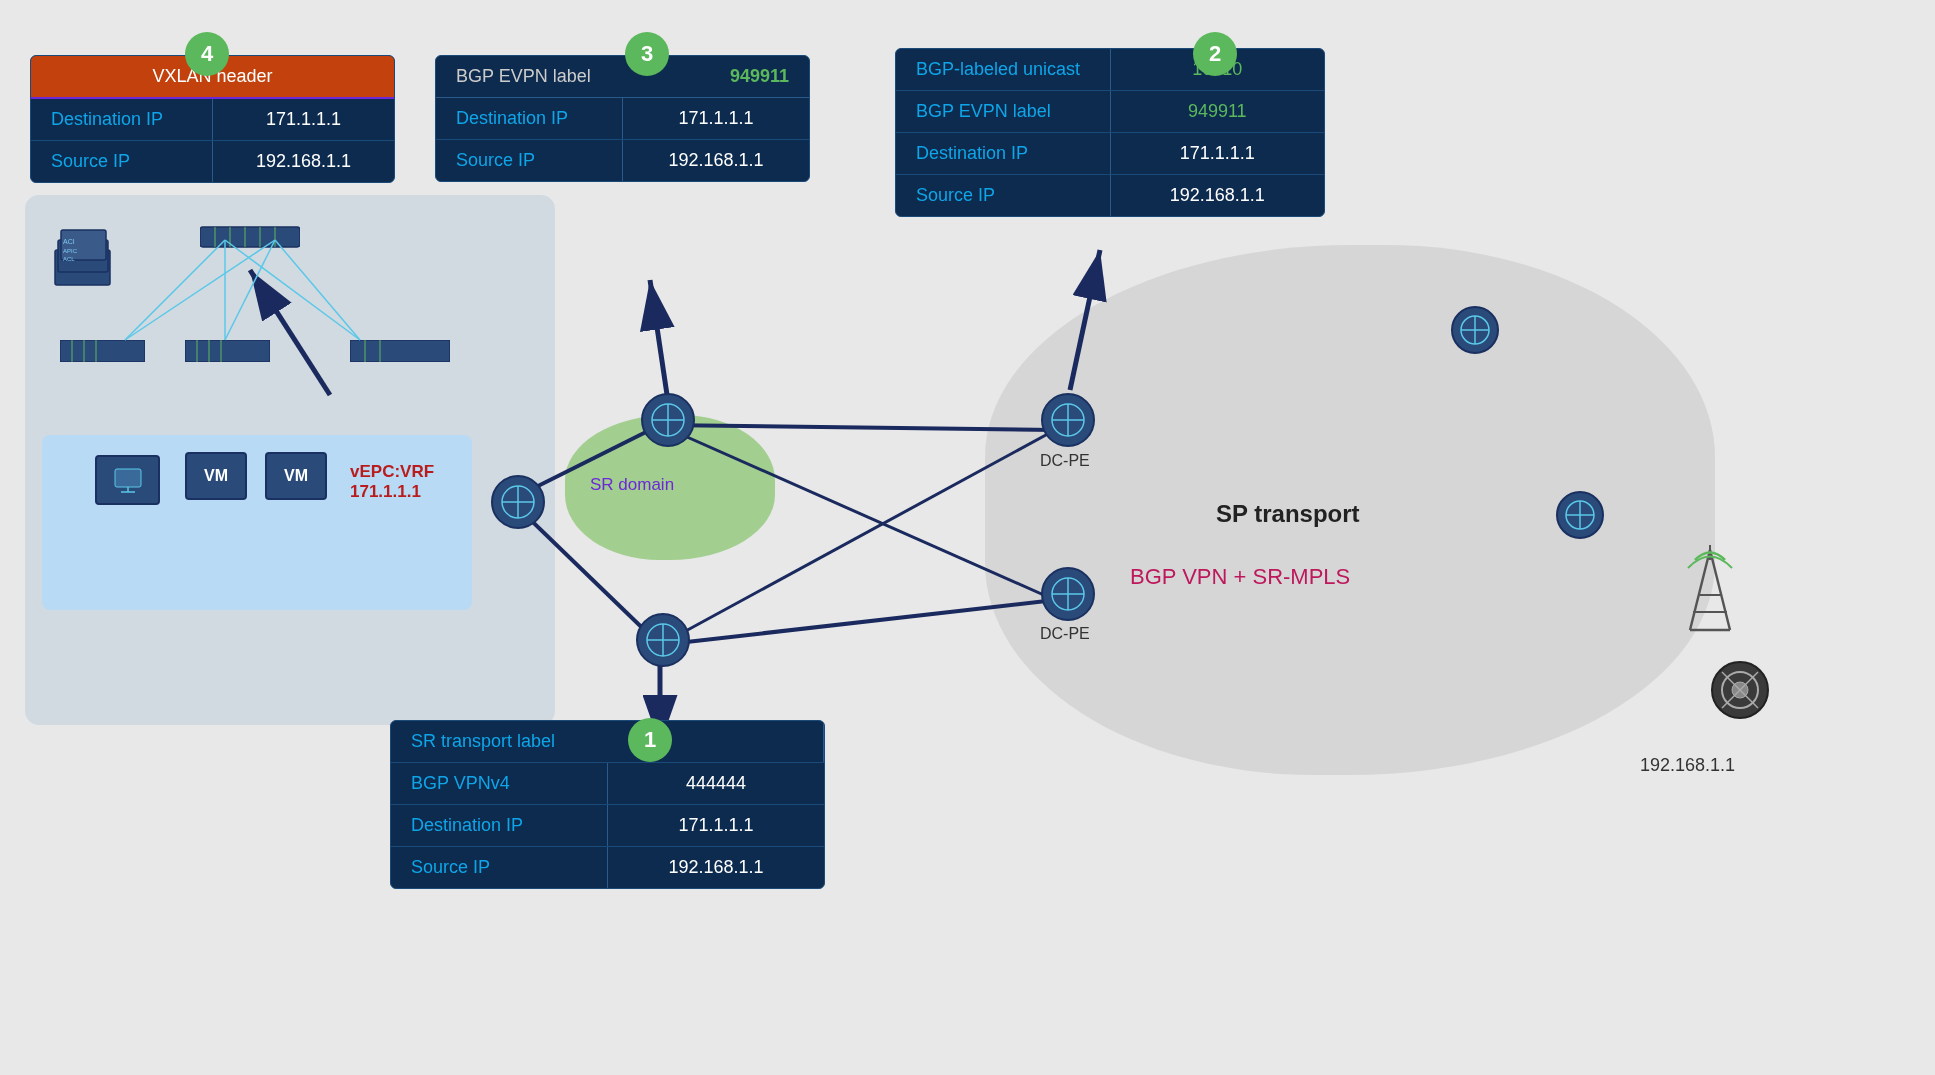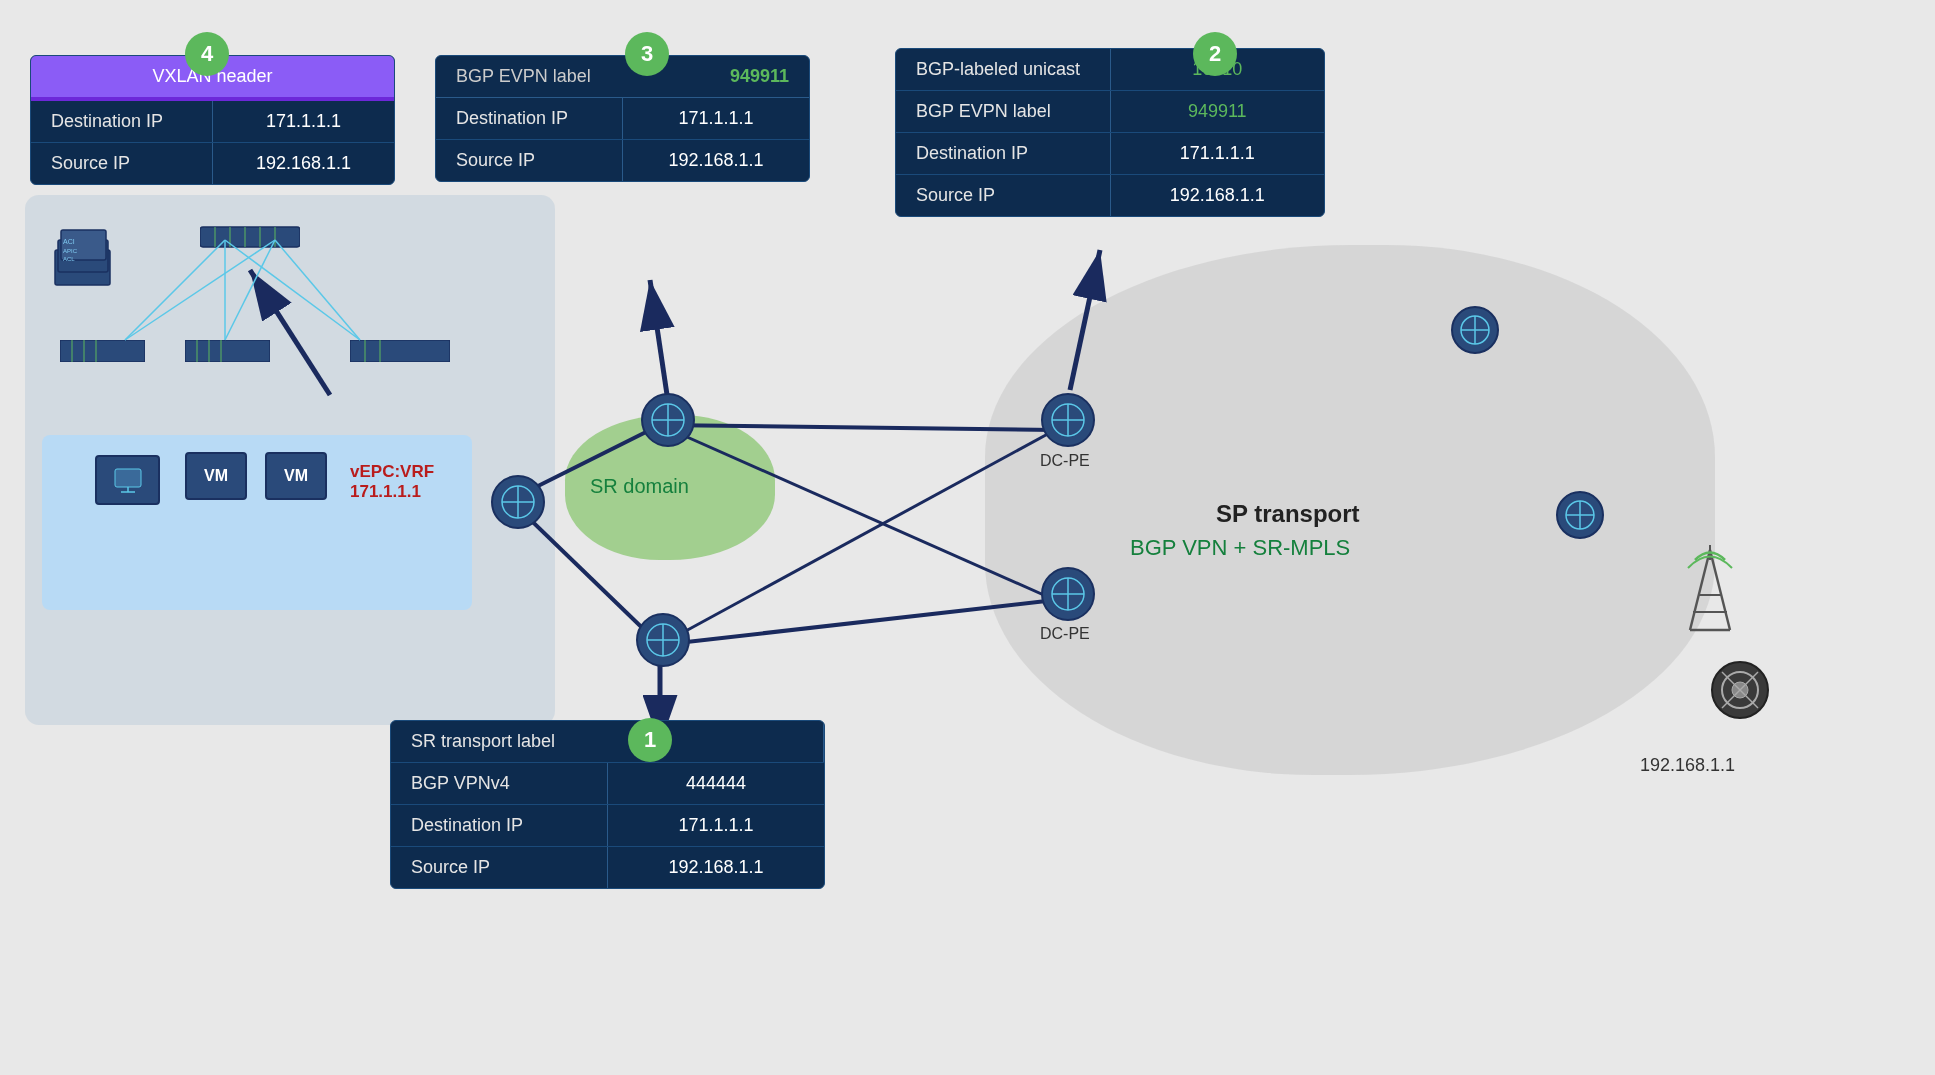--- a/index.html
+++ b/index.html
@@ -25,42 +25,42 @@
       position: absolute;
       background: #0d2b4e;
       border-radius: 6px;
       overflow: hidden;
       color: white;
       font-size: 18px;
       border: 1px solid #1a4a7a;
     }
 
     .info-table .table-header {
-      background: #8b5cf6;
+      background: #c2410c;
       text-align: center;
       padding: 10px 20px;
       font-size: 18px;
-      border-bottom: 4px solid #6d28d9;
+      border-bottom: 2px solid #6d28d9;
       color: white;
     }
 
     .info-table .table-row {
       display: flex;
       border-bottom: 1px solid #1a4a7a;
     }
 
     .info-table .table-row:last-child {
       border-bottom: none;
     }
 
     .info-table .cell-label {
       padding: 10px 20px;
       border-right: 1px solid #2a5a8a;
       flex: 1;
-      color: #e5e5e5;
+      color: #0ea5e9;
       min-width: 160px;
     }
 
     .info-table .cell-value {
       padding: 10px 20px;
       flex: 1;
       color: white;
       text-align: center;
       min-width: 130px;
     }
@@ -119,30 +119,30 @@
   "></div>
 
   <div style="
     position: absolute; top: 415px; left: 565px;
     width: 210px; height: 145px;
     background: #90c878; border-radius: 50% 45% 50% 45% / 45% 45% 45% 45%;
     opacity: 0.8;
   "></div>
   <div style="
     position: absolute; top: 475px; left: 590px;
-    font-size: 20px; color: #15803d; font-weight: 500;
+    font-size: 17px; color: #6d28d9; font-weight: 500;
   ">SR domain</div>
 
   <div style="
     position: absolute; top: 500px; left: 1200px;
     font-size: 24px; color: #222; font-weight: 600; margin-left: 16px;
   ">SP transport</div>
   <div style="
-    position: absolute; top: 535px; left: 1130px;
-    font-size: 22px; color: #15803d; font-weight: 500;
+    position: absolute; top: 564px; left: 1130px;
+    font-size: 22px; color: #be185d; font-weight: 500;
   ">BGP VPN + SR-MPLS</div>
 
   <svg class="arrows-svg">
     <defs>
       <marker id="arrowhead" markerWidth="10" markerHeight="7" refX="10" refY="3.5" orient="auto">
         <polygon points="0 0, 10 3.5, 0 7" fill="#1a2a5e"></polygon>
       </marker>
     </defs>
 
     <line x1="330" y1="395" x2="250" y2="270" stroke="#1a2a5e" stroke-width="5" marker-end="url(#arrowhead)"></line>

